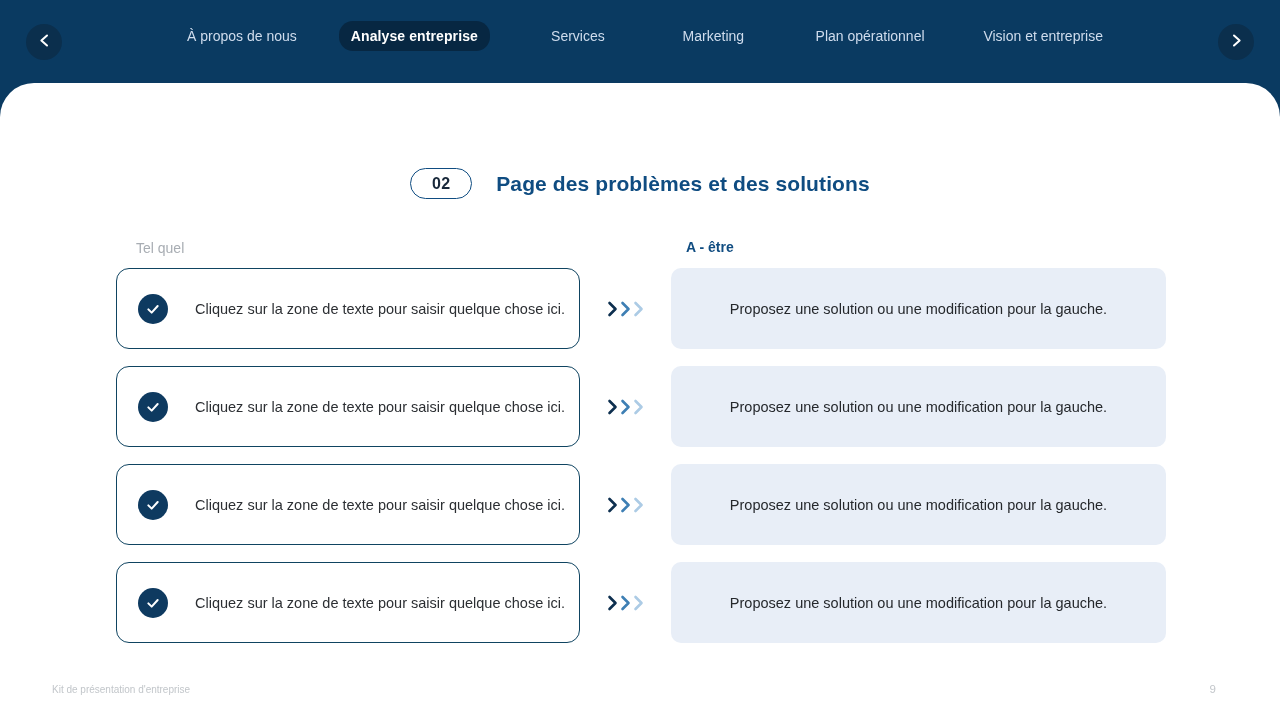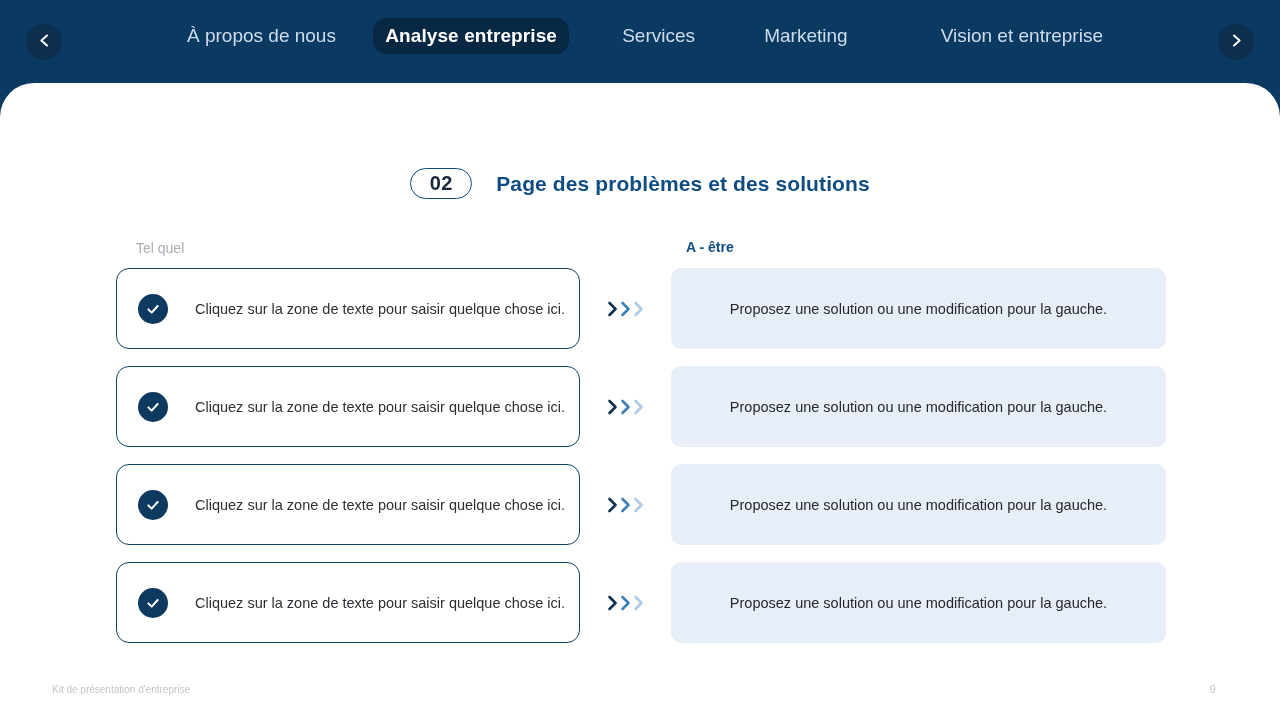--- a/index.html
+++ b/index.html
@@ -27,21 +27,21 @@
   .nav-arrow.left { left:26px; }
   .nav-arrow.right { right:26px; }
   .nav-arrow svg { width:15px; height:15px; }
 
   .nav-items {
     position:absolute; top:0; left:175px; width:940px; height:72px;
     display:flex; align-items:center;
   }
   .nav-item {
     color:#cfdced;
-    font-size:19px;
+    font-size:14px;
     white-space:nowrap;
     padding:7px 12px;
     border-radius:14px;
     cursor:pointer;
   }
   .nav-item.active {
     background:#072742;
     color:#ffffff;
     font-weight:bold;
     letter-spacing:.1px;
@@ -64,21 +64,21 @@
   
   .title-row {
     position:absolute; top:85px; left:0; width:1280px;
     display:flex; align-items:center; justify-content:center; gap:24px;
   }
   .badge {
     width:62px; height:31px;
     border:1.6px solid #0f4c81;
     border-radius:16px;
     display:flex; align-items:center; justify-content:center;
-    color:#18283a; font-size:20px; font-weight:bold; letter-spacing:.4px;
+    color:#18283a; font-size:16px; font-weight:bold; letter-spacing:.4px;
   }
   .title-text {
     color:#0f4c81; font-size:21px; font-weight:bold; letter-spacing:.1px;
   }
 
   
   .col-head-left {
     position:absolute; top:157px; left:136px;
     color:#a8adb3; font-size:14px;
   }
@@ -155,20 +155,21 @@
 
     <div class="nav-items">
       <div class="nav-item">À propos de nous</div>
       <div class="nav-sp-1"></div>
       <div class="nav-item active">Analyse entreprise</div>
       <div class="nav-sp-2"></div>
       <div class="nav-item">Services</div>
       <div class="nav-sp-3"></div>
       <div class="nav-item">Marketing</div>
       <div class="nav-sp-4"></div>
+      <div class="nav-item">Plan opérationnel</div>
       <div class="nav-sp-5"></div>
       <div class="nav-item">Vision et entreprise</div>
     </div>
 
     <div class="nav-arrow right">
       <span>
         <svg viewBox="0 0 24 24" fill="none" stroke="#ffffff" stroke-width="3.2" stroke-linecap="round" stroke-linejoin="round">
           <polyline points="8,4 17,12 8,20"></polyline>
         </svg>
       </span>

